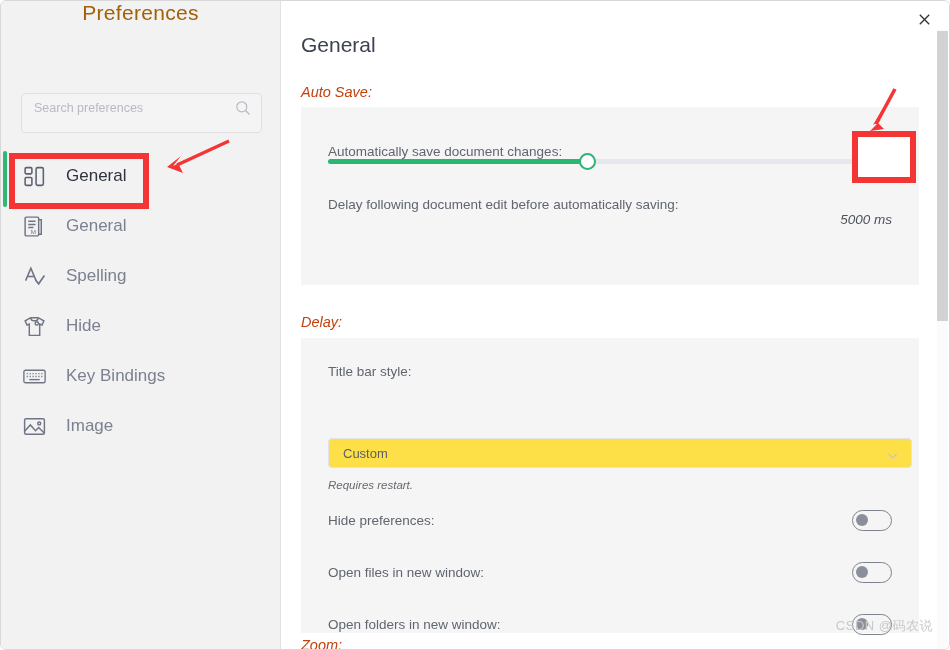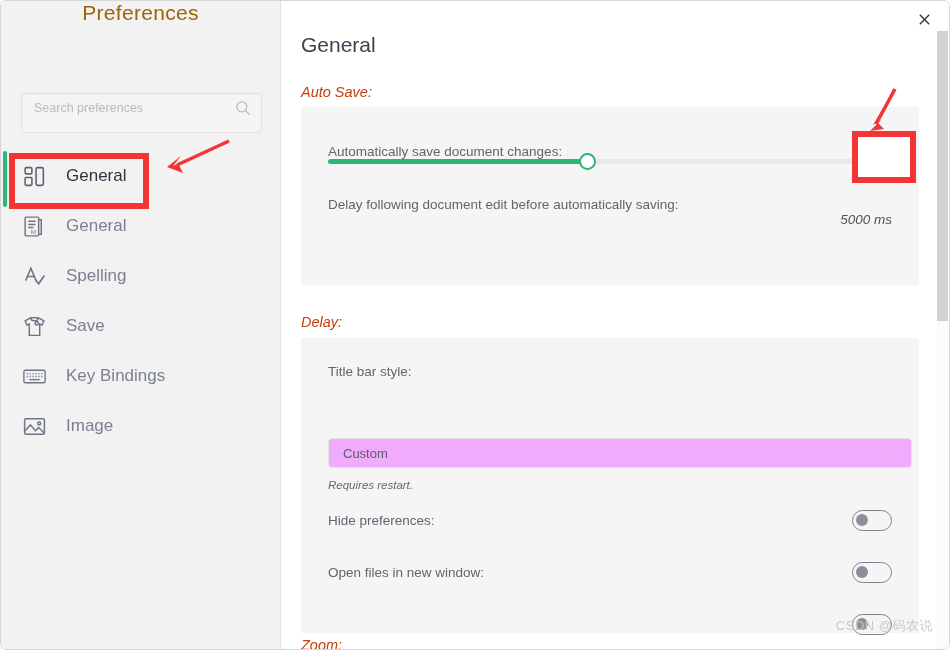--- a/index.html
+++ b/index.html
@@ -161,21 +161,21 @@
     background: #ffffff;
     border: 2.5px solid #2bb673;
     cursor: pointer;
   }
 
   
   #title-bar-select {
     position: absolute;
     left: 27px; top: 100px;
     width: 584px; height: 30px;
-    background: #f0abfc;
+    background: #fde047;
     border: 1px solid #e3e3e3;
     border-radius: 4px;
     cursor: pointer;
   }
   #title-bar-select .sel-text {
     position: absolute; left: 14px; top: 7px;
     font-size: 13px; color: #5a5f6a;
   }
   #title-bar-select .chev {
     position: absolute; right: 12px; top: 9px;
@@ -292,21 +292,21 @@
       </div>
 
       <div class="nav-item">
         <span class="nav-icon">
           <svg viewBox="0 0 24 24" width="25" height="25" fill="none" stroke="currentColor" stroke-width="1.4">
             <path d="M8.5 3.5L3 6.5l1.8 4 2.2-.9v10.9h10V9.6l2.2.9L21 6.5l-5.5-3z"></path>
             <path d="M8.5 3.5c0 2 1.6 3 3.5 3s3.5-1 3.5-3"></path>
             <circle cx="14.2" cy="9" r="1.6"></circle>
           </svg>
         </span>
-        <span class="nav-label">Save</span>
+        <span class="nav-label">Hide</span>
       </div>
 
       <div class="nav-item">
         <span class="nav-icon">
           <svg viewBox="0 0 24 24" width="25" height="25" fill="none" stroke="currentColor" stroke-width="1.3">
             <rect x="1.8" y="6" width="20.4" height="12" rx="1.5"></rect>
             <line x1="4.5" y1="9.2" x2="5.6" y2="9.2"></line>
             <line x1="7.3" y1="9.2" x2="8.4" y2="9.2"></line>
             <line x1="10.1" y1="9.2" x2="11.2" y2="9.2"></line>
             <line x1="12.9" y1="9.2" x2="14" y2="9.2"></line>
@@ -382,20 +382,21 @@
       <div class="row-label" style="left:27px; top:175px;">Hide preferences:</div>
       <div class="toggle" style="right:27px; top:172px;">
         <span class="knob"></span>
       </div>
 
       <div class="row-label" style="left:27px; top:227px;">Open files in new window:</div>
       <div class="toggle" style="right:27px; top:224px;">
         <span class="knob"></span>
       </div>
 
+      <div class="row-label" style="left:27px; top:279px;">Open folders in new window:</div>
       <div class="toggle" style="right:27px; top:276px;">
         <span class="knob"></span>
       </div>
     </div>
 
     <div class="section-label" style="top:636px;">Zoom:</div>
 
   </div>
 
   <div id="close-btn">

